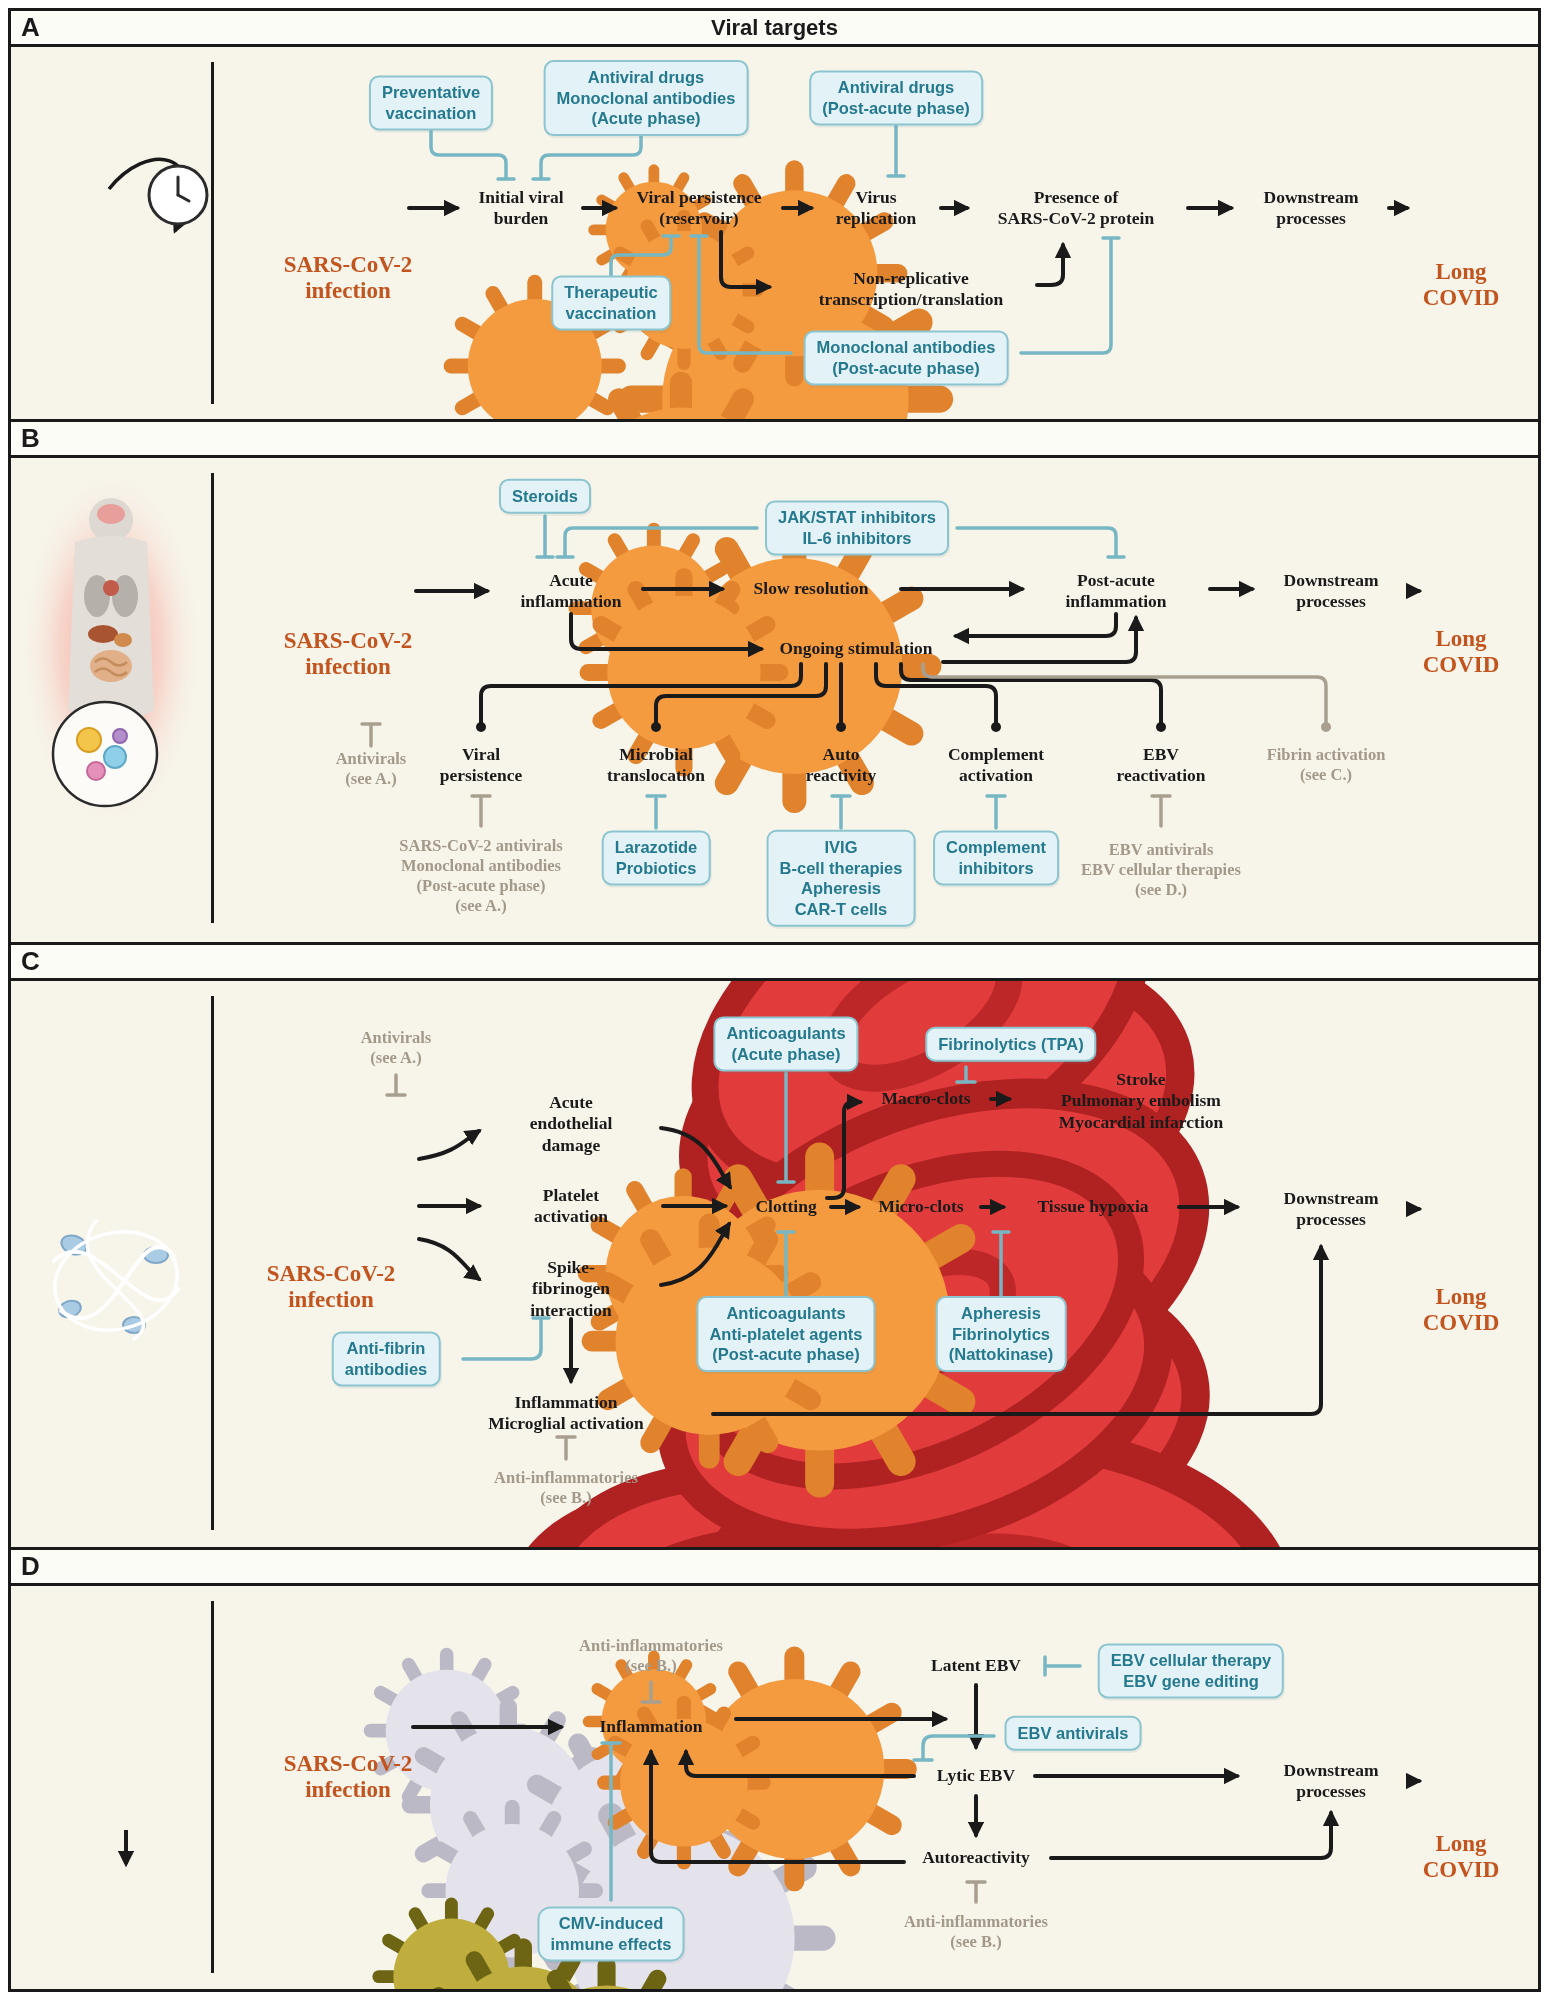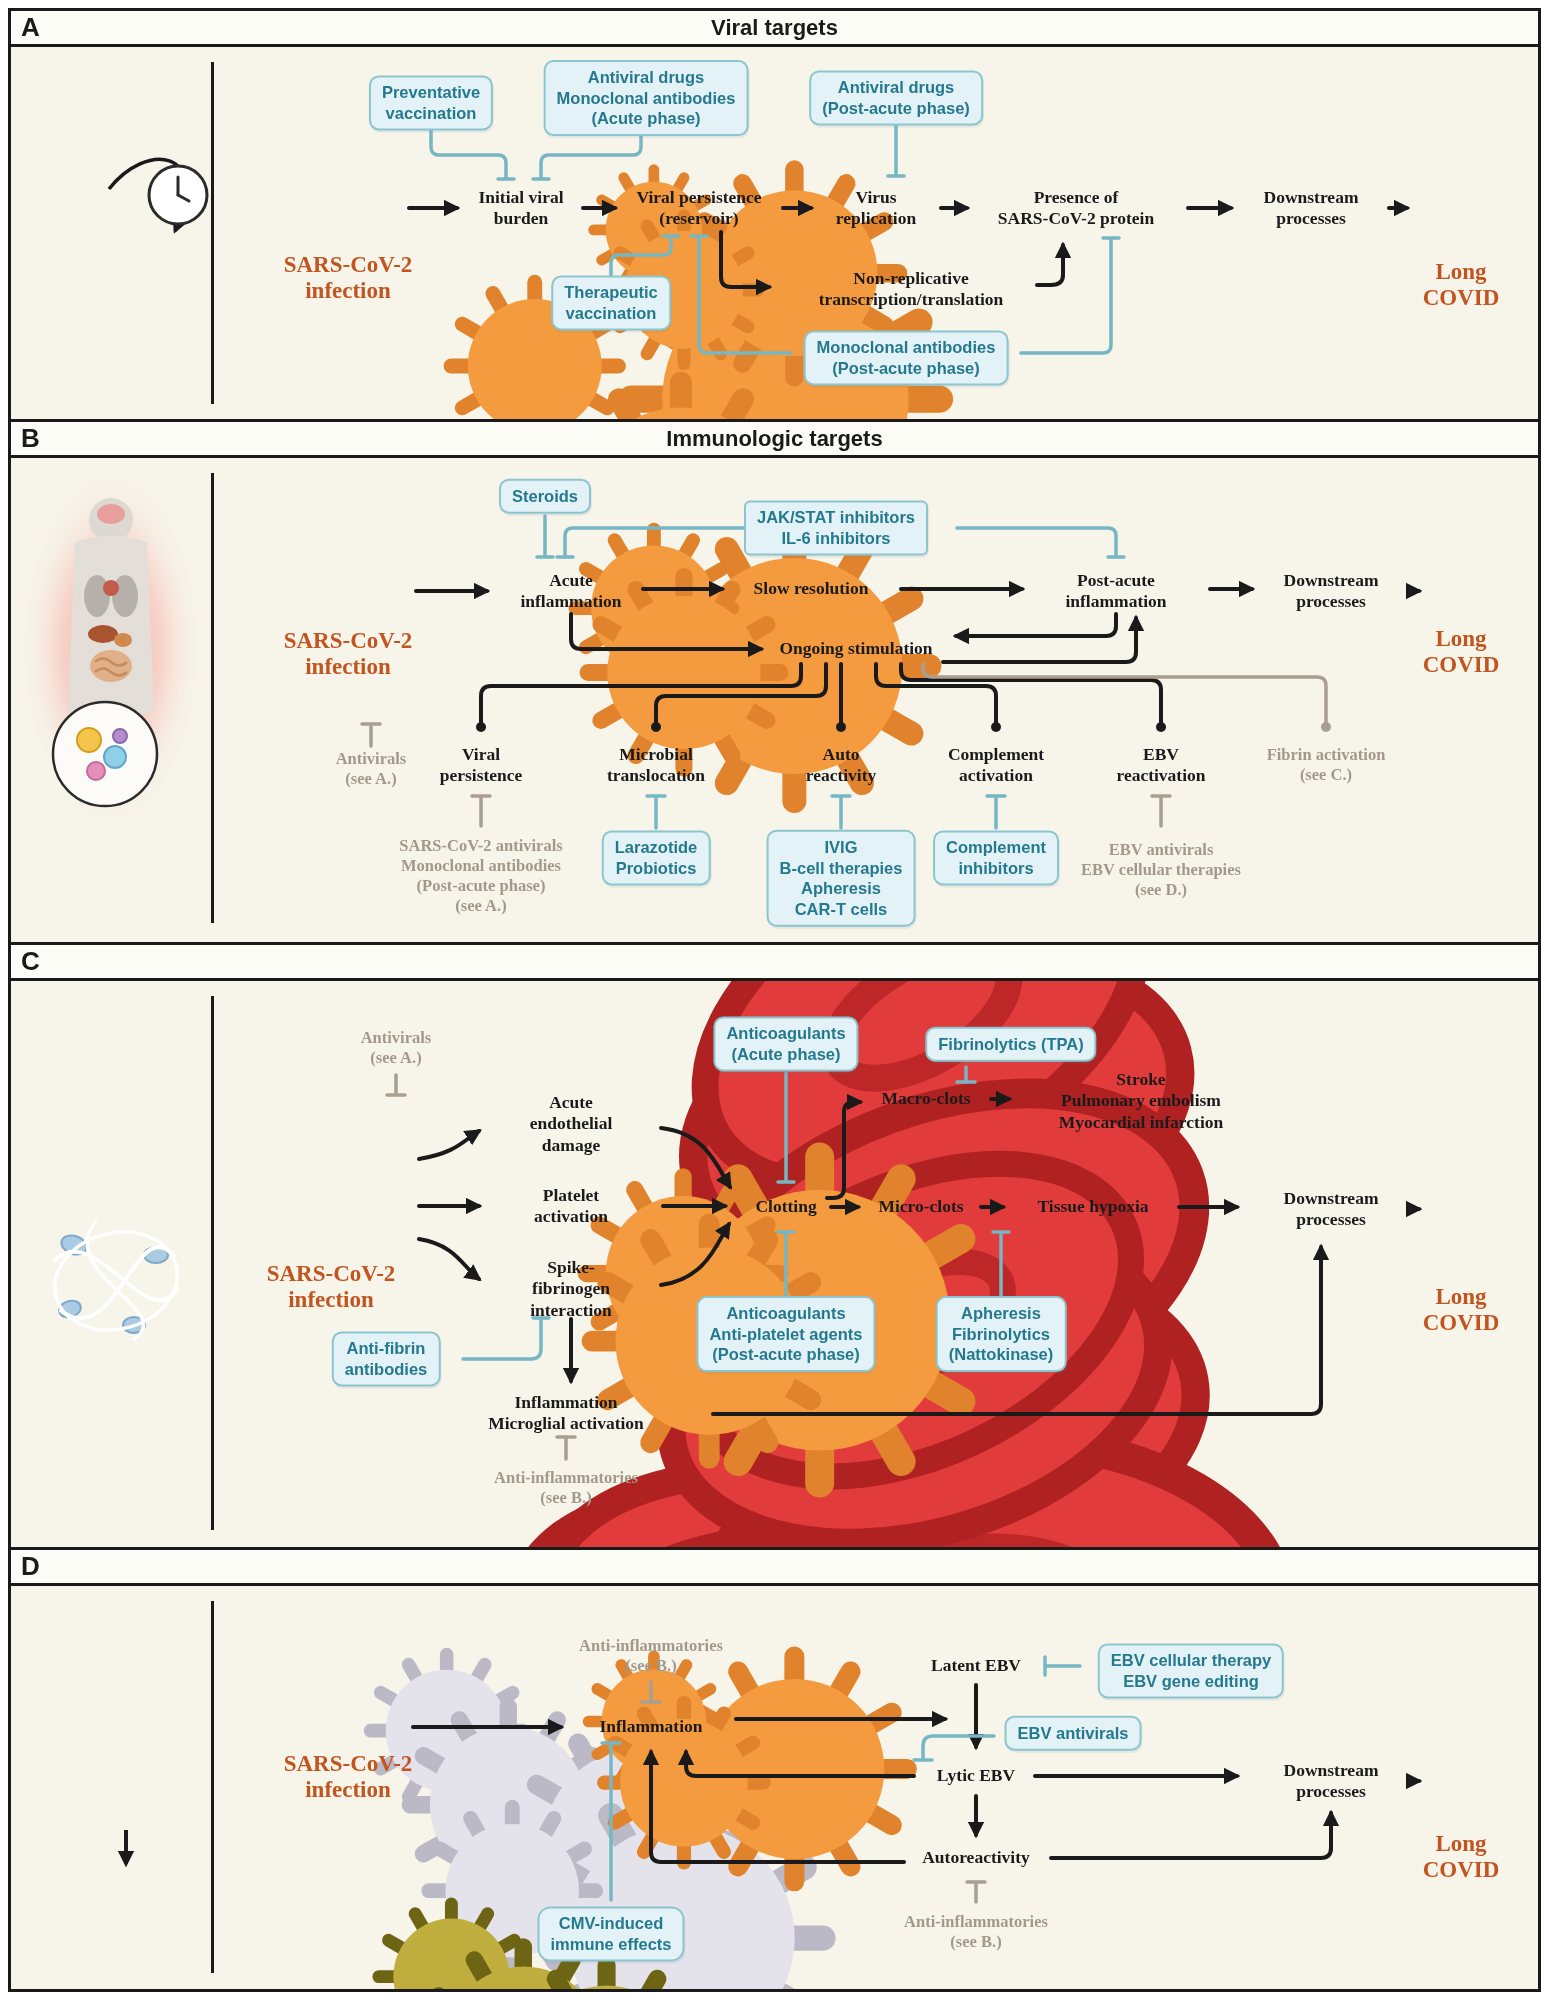--- a/index.html
+++ b/index.html
@@ -151,21 +151,20 @@
       <div class="tbox" style="left:600px;top:256px;">Therapeutic
 vaccination</div>
       <div class="tbox" style="left:895px;top:311px;">Monoclonal antibodies
 (Post-acute phase)</div>
     </div>
   </section>
 
   <section class="panel">
     <div class="panel-header">
       <span class="panel-letter">B</span>
-      <div class="panel-title">Immunologic targets</div>
     </div>
     <div class="panel-body body-b">
       <svg class="layer" viewBox="0 0 1527 484">
         <defs>
           <radialGradient id="glowB" cx="50%" cy="50%" r="50%">
             <stop offset="0%" stop-color="#f4a49a" stop-opacity=".95"></stop>
             <stop offset="55%" stop-color="#f6b9ae" stop-opacity=".55"></stop>
             <stop offset="100%" stop-color="#f7f4ea" stop-opacity="0"></stop>
           </radialGradient>
         </defs>
@@ -268,21 +267,21 @@
       <div class="lbl gray" style="left:470px;top:418px;">SARS-CoV-2 antivirals
 Monoclonal antibodies
 (Post-acute phase)
 (see A.)</div>
       <div class="lbl gray" style="left:1150px;top:412px;">EBV antivirals
 EBV cellular therapies
 (see D.)</div>
       <div class="lbl accent" style="left:1450px;top:194px;">Long
 COVID</div>
       <div class="tbox" style="left:534px;top:38px;">Steroids</div>
-      <div class="tbox" style="left:825px;top:70px;border-radius:6px;">JAK/STAT inhibitors
+      <div class="tbox" style="left:846px;top:70px;">JAK/STAT inhibitors
 IL-6 inhibitors</div>
       <div class="tbox" style="left:645px;top:400px;">Larazotide
 Probiotics</div>
       <div class="tbox" style="left:830px;top:420px;">IVIG
 B-cell therapies
 Apheresis
 CAR-T cells</div>
       <div class="tbox" style="left:985px;top:400px;">Complement
 inhibitors</div>
     </div>

